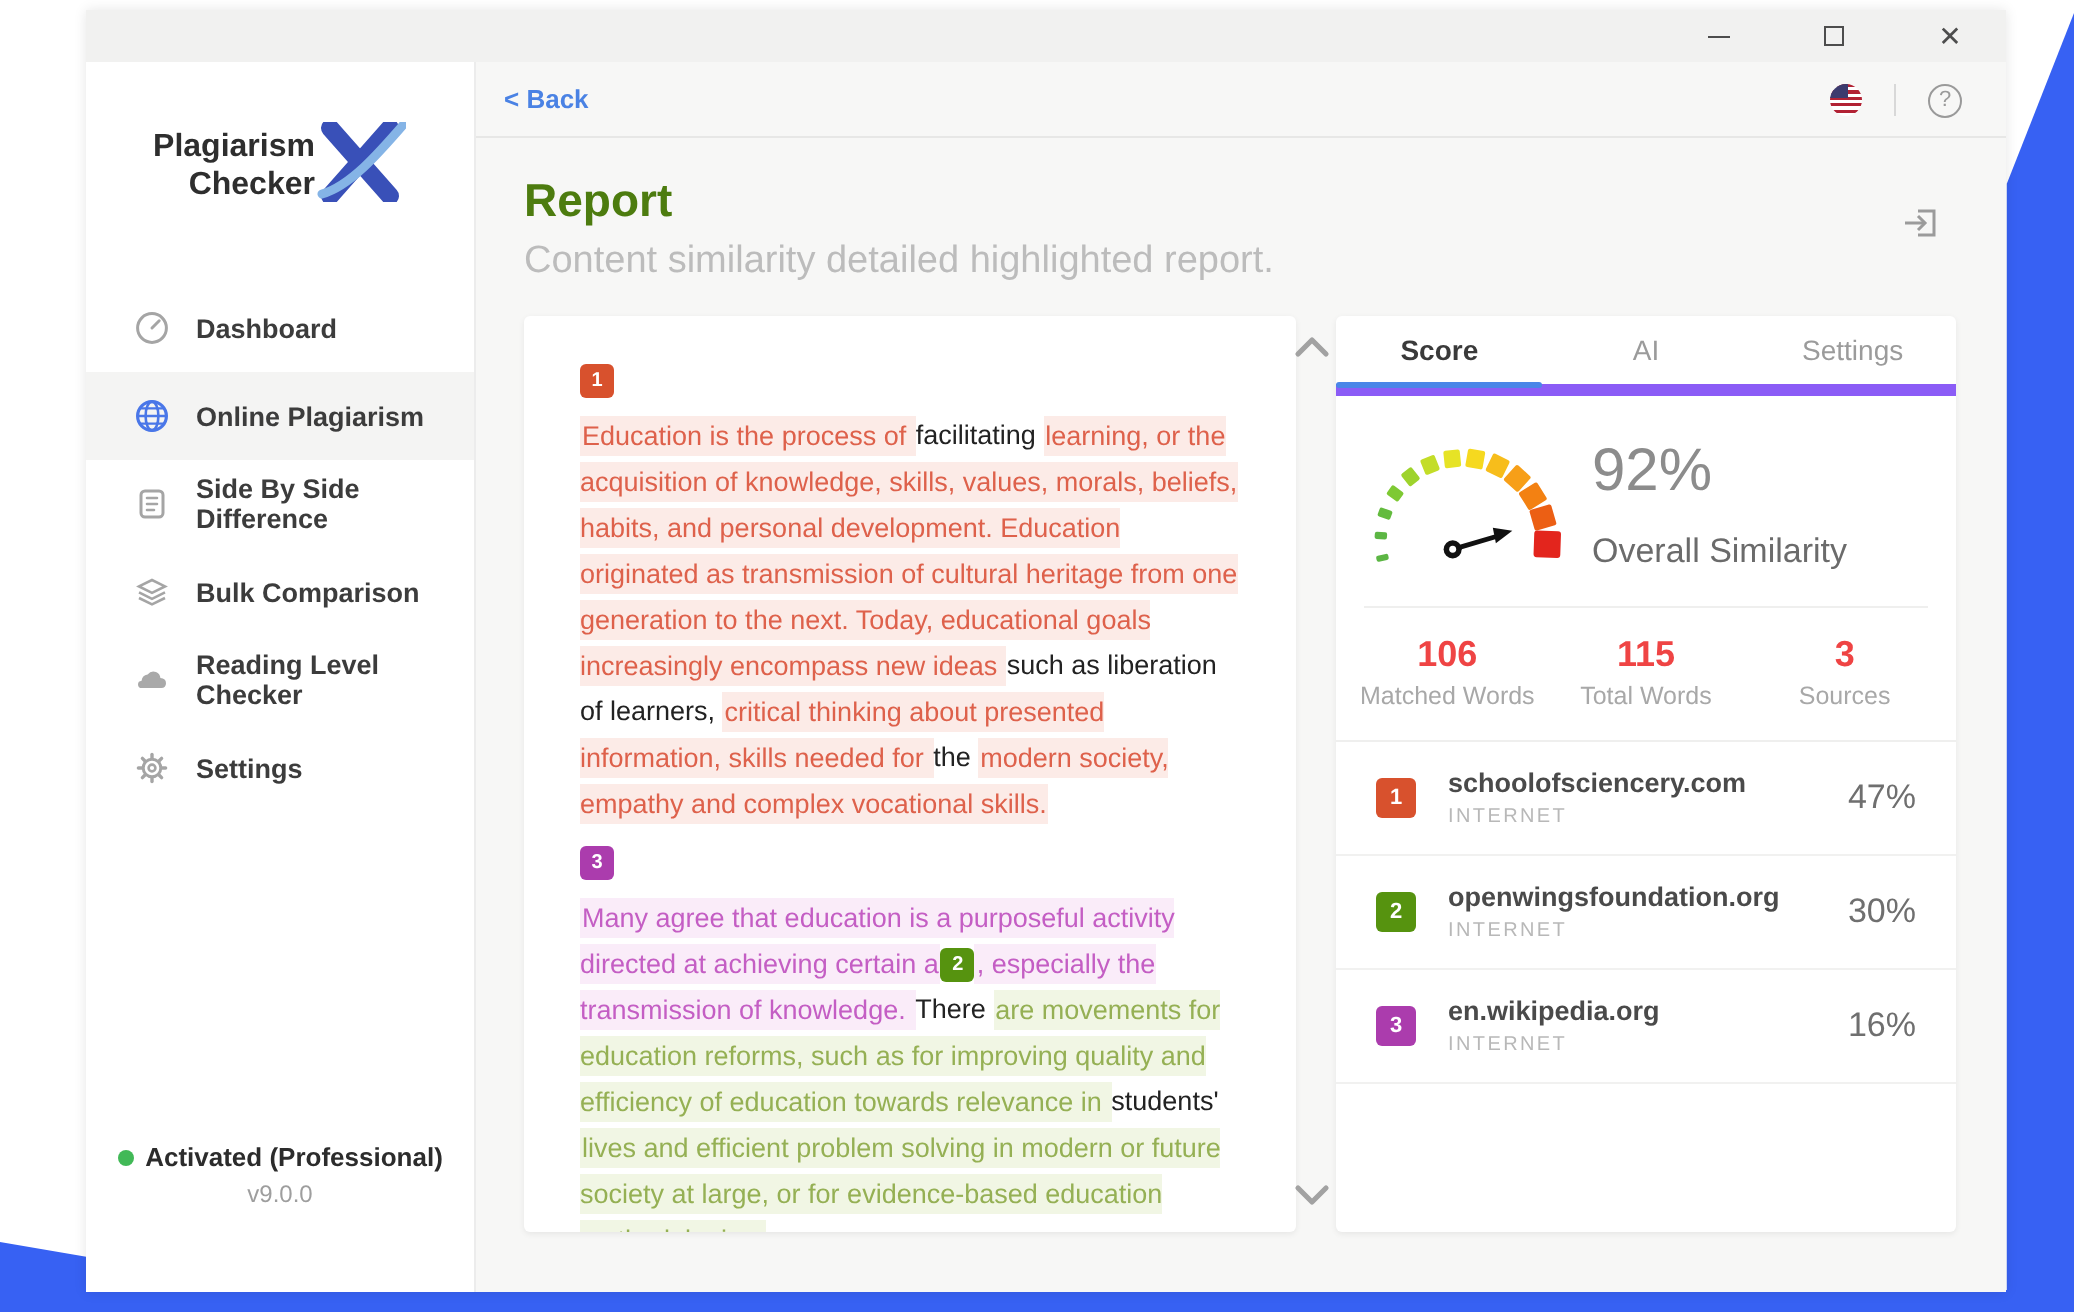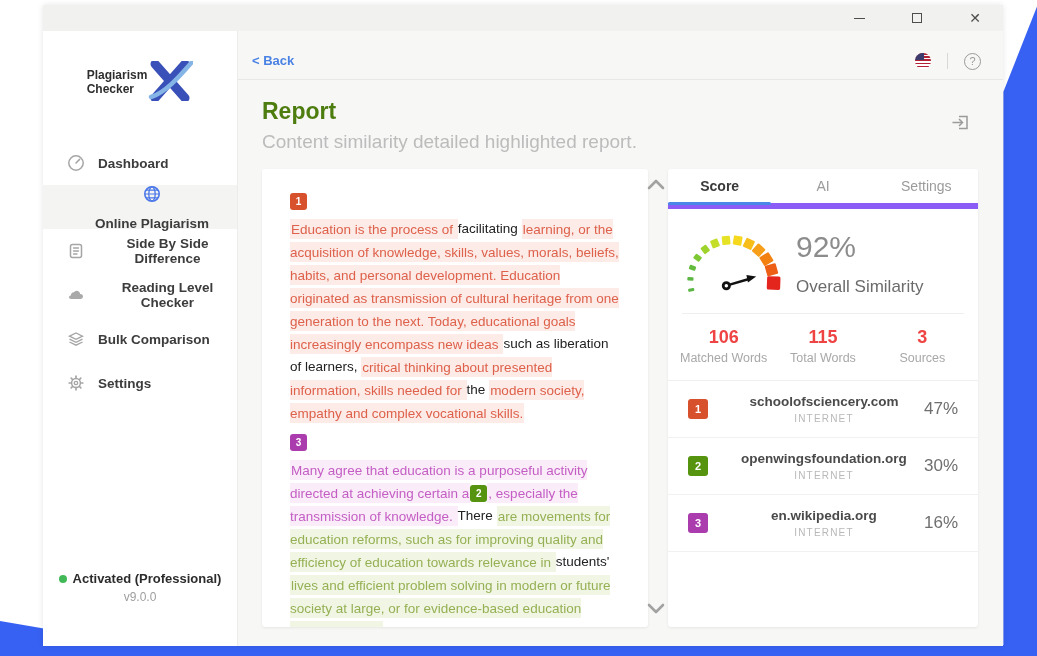--- a/index.html
+++ b/index.html
@@ -22,36 +22,36 @@
   .win-controls { position:absolute; right:10px; top:0; height:26px; display:flex; align-items:center; gap:30px; padding-right:4px; }
   .wc { width:28px; height:22px; display:flex; align-items:center; justify-content:center; cursor:default; }
   .wc-min i { display:block; width:11px; height:0; border-top:1.4px solid #4d4d4d; }
   .wc-max i { display:block; width:10px; height:10px; border:1.4px solid #4d4d4d; }
   .wc-close { color:#4d4d4d; font-size:14px; line-height:1; }
 
   
   .sidebar { position:absolute; left:0; top:26px; width:195px; height:615px;
              background:#fff; border-right:1px solid #ececec; }
   .logo { display:flex; justify-content:center; align-items:center; margin-top:30px; gap:2px; }
-  .logo-text { font-weight:700; color:#2e2e2e; font-size:12px; line-height:1.15; }
+  .logo-text { text-align:right; font-weight:700; color:#2e2e2e; font-size:16px; line-height:1.15; }
   .logo-x { margin-left:-2px; }
 
   .nav { margin-top:36px; }
-  .nav-item { display:flex; align-items:center; gap:13px; height:44px; padding-left:24px; cursor:pointer;text-align:center; }
-  .nav-item.active { background:#f4f4f3;flex-direction:column; }
+  .nav-item { display:flex; align-items:center; gap:13px; height:44px; padding-left:24px; cursor:pointer; }
+  .nav-item.active { background:#f4f4f3; }
   .nav-label { font-size:13.5px; font-weight:600; color:#3c3c3c; }
   .nav-icon { width:18px; height:18px; flex:0 0 18px; }
 
   .activation { position:absolute; bottom:42px; left:0; width:100%; text-align:center; }
   .act-line { font-size:13px; font-weight:700; color:#2c2c2c; }
   .act-dot { display:inline-block; width:8px; height:8px; border-radius:50%; background:#41b957; margin-right:6px; }
   .act-ver { font-size:12px; color:#9e9e9e; margin-top:4px; }
 
   
-  .main { position:absolute; left:195px; top:37px; width:765px; height:615px; }
+  .main { position:absolute; left:195px; top:26px; width:765px; height:615px; }
   .topbar { position:absolute; left:0; top:0; width:100%; height:38px;
             border-bottom:1px solid #e7e7e6; display:flex; align-items:center; }
   .back-link { margin-left:14px; color:#4a82e4; font-size:13px; font-weight:600; cursor:pointer; }
   .topbar-right { position:absolute; right:22px; top:0; height:38px; display:flex; align-items:center; gap:16px; }
   .flag { width:16px; height:16px; border-radius:50%; position:relative; overflow:hidden;
     background:repeating-linear-gradient(180deg,#b22234 0 1.6px,#fff 1.6px 3.2px); }
   .flag::before { content:""; position:absolute; left:0; top:0; width:55%; height:45%; background:#3c3b6e; }
   .tb-divider { width:1px; height:16px; background:#d8d8d8; }
   .help { width:17px; height:17px; border:1.4px solid #9a9a9a; border-radius:50%;
           color:#9a9a9a; font-size:11px; display:flex; align-items:center; justify-content:center; cursor:pointer; }
@@ -102,21 +102,21 @@
   .stats { display:flex; padding:13px 6px 15px 6px; }
   .stat { flex:1; text-align:center; }
   .stat-value { font-size:18px; font-weight:700; color:#ef4444; }
   .stat-label { font-size:12.5px; color:#a8a8a8; margin-top:3px; }
 
   .source-row { display:flex; align-items:center; padding:13px 20px; cursor:pointer; }
   .source-row + .source-row { border-top:1px solid #f1f1f0; }
   .sources { border-top:1px solid #efefee; border-bottom:1px solid #f1f1f0; margin:0 0; }
   .src-badge { width:20px; height:20px; border-radius:3px; color:#fff; font-size:11px;
                font-weight:700; display:flex; align-items:center; justify-content:center; flex:0 0 20px; }
-  .src-info { margin-left:16px; flex:1;text-align:center; }
+  .src-info { margin-left:16px; flex:1; }
   .src-domain { font-size:13.5px; font-weight:600; color:#4a4a4a; }
   .src-type { font-size:10px; color:#b8b8b8; letter-spacing:1.2px; margin-top:4px; }
   .src-percent { font-size:17px; color:#6f6f6f; }
 </style>
 </head>
 <body>
 
 <div class="stage">
   <div class="ribbon-right"></div>
   <div class="ribbon-corner"></div>
@@ -176,34 +176,34 @@
             <svg width="18" height="18" viewBox="0 0 18 18">
                 <rect x="3.5" y="2.5" width="11" height="13" rx="2" fill="none" stroke="#a5a5a5" stroke-width="1.5"></rect>
                 <path d="M6.5 6 H11.5 M6.5 9 H11.5 M6.5 12 H10" stroke="#a5a5a5" stroke-width="1.3" stroke-linecap="round"></path>
               </svg>
           </span>
           <span class="nav-label">Side By Side Difference</span>
         </div>
         <div class="nav-item">
           <span class="nav-icon">
             <svg width="18" height="18" viewBox="0 0 18 18">
-                <path d="M4 13 Q2 13 2 11.2 Q2 9.6 3.8 9.4 Q4 6.6 6.8 6.2 Q8.6 4 11 5 Q13 5.8 13.2 8 Q16 8.2 16 10.6 Q16 13 13.6 13 Z" fill="#a9a9a9"></path>
-              </svg>
-          </span>
-          <span class="nav-label">Reading Level Checker</span>
-        </div>
-        <div class="nav-item">
-          <span class="nav-icon">
-            <svg width="18" height="18" viewBox="0 0 18 18">
                 <path d="M2.5 6.2 L9 3 L15.5 6.2 L9 9.4 Z" fill="none" stroke="#a5a5a5" stroke-width="1.3"></path>
                 <path d="M2.5 9.2 L9 12.4 L15.5 9.2" fill="none" stroke="#a5a5a5" stroke-width="1.3"></path>
                 <path d="M2.5 12 L9 15.2 L15.5 12" fill="none" stroke="#a5a5a5" stroke-width="1.3"></path>
               </svg>
           </span>
           <span class="nav-label">Bulk Comparison</span>
+        </div>
+        <div class="nav-item">
+          <span class="nav-icon">
+            <svg width="18" height="18" viewBox="0 0 18 18">
+                <path d="M4 13 Q2 13 2 11.2 Q2 9.6 3.8 9.4 Q4 6.6 6.8 6.2 Q8.6 4 11 5 Q13 5.8 13.2 8 Q16 8.2 16 10.6 Q16 13 13.6 13 Z" fill="#a9a9a9"></path>
+              </svg>
+          </span>
+          <span class="nav-label">Reading Level Checker</span>
         </div>
         <div class="nav-item">
           <span class="nav-icon">
             <svg width="18" height="18" viewBox="0 0 18 18">
               <g stroke="#a5a5a5" fill="none">
                 <circle cx="9" cy="9" r="4.4" stroke-width="1.5"></circle>
                 <circle cx="9" cy="9" r="1.7" stroke-width="1.3"></circle>
                 <g stroke-width="1.7" stroke-linecap="round">
                   <line x1="9" y1="2.2" x2="9" y2="4"></line>
                     <line x1="9" y1="14" x2="9" y2="15.8"></line>

